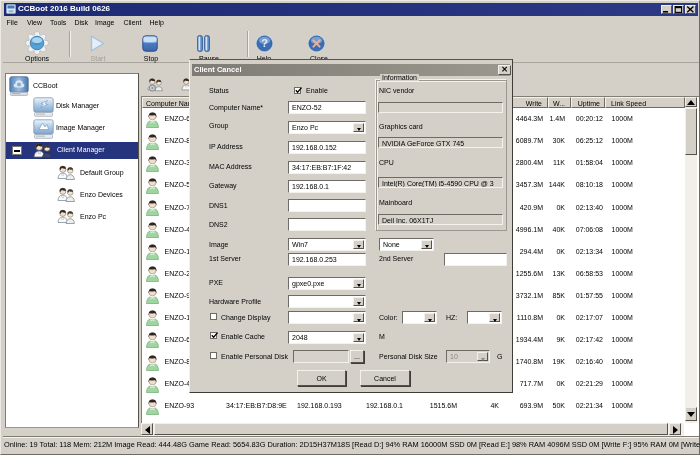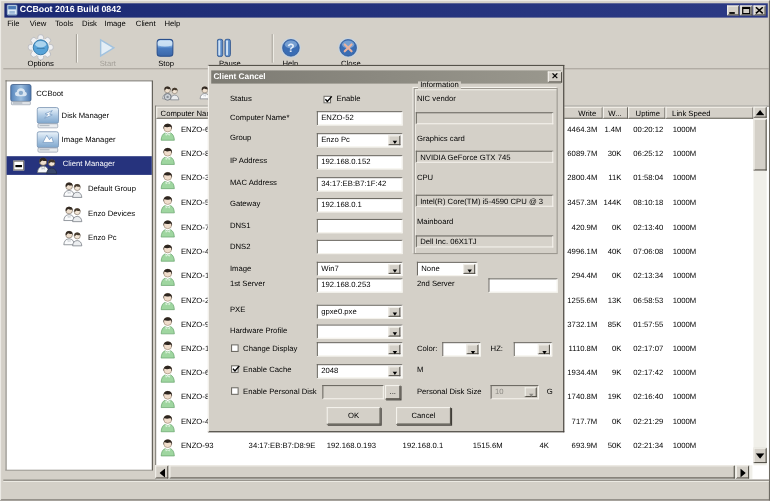--- a/index.html
+++ b/index.html
@@ -79,21 +79,21 @@
 </style>
 </head>
 <body>
 <div id="app">
   <div class="abs" id="titlebar"></div>
   <svg class="abs" style="left:5px;top:3px;" width="10" height="11" viewBox="0 0 10 11">
     <rect x="0.5" y="0.5" width="9" height="9" rx="1" fill="#dce8f4" stroke="#8aa8c8"></rect>
     <rect x="1.5" y="1.5" width="7" height="3" fill="#4a78b4"></rect>
     <rect x="2.5" y="6" width="5" height="2.5" fill="#9cb8d8"></rect>
   </svg>
-  <div class="abs" id="titletext">CCBoot 2016 Build 0842</div>
+  <div class="abs" id="titletext">CCBoot 2016 Build 0626</div>
 
   <div class="abs winbtn" style="left:660px;">
       <svg width="9" height="7" viewBox="0 0 9 7" style="display:block;margin:0 auto;">
         <rect x="1" y="5" width="5" height="1.6" fill="#000"></rect>
       </svg>
     </div>
   <div class="abs winbtn" style="left:672px;">
       <svg width="9" height="7" viewBox="0 0 9 7" style="display:block;margin:0 auto;">
         <rect x="1.2" y="0.6" width="6.4" height="5.8" fill="none" stroke="#000" stroke-width="1.1"></rect>
         <rect x="1.2" y="0.6" width="6.4" height="1.6" fill="#000"></rect>
@@ -465,20 +465,21 @@
   <div class="abs" style="left:140px;top:422px;width:543px;height:13px;background:#f0efe9;"></div>
   <div class="abs sbtn" style="left:140px;top:422px;width:12px;height:12px;"><svg width="5" height="8" viewBox="0 0 5 8" style="margin-top:2px;">
         <path d="M0 4 L5 0 L5 8 Z" fill="#000"></path>
       </svg></div>
   <div class="abs" style="left:153px;top:422px;width:514px;height:12px;background:#d4d0c8;box-sizing:border-box;border-top:1px solid #f2f0ea;border-left:1px solid #f2f0ea;border-right:1px solid #55524a;border-bottom:1px solid #55524a;"></div>
   <div class="abs sbtn" style="left:668px;top:422px;width:12px;height:12px;"><svg width="5" height="8" viewBox="0 0 5 8" style="margin-top:2px;">
         <path d="M5 4 L0 0 L0 8 Z" fill="#000"></path>
       </svg></div>
 
   <div class="abs" id="statusbar"></div>
+  <div class="abs" id="statustext">Online: 19 Total: 118 Mem: 212M Image Read: 444.48G Game Read: 5654.83G Duration: 2D15H37M18S [Read D:] 94% RAM 16000M SSD 0M [Read E:] 98% RAM 4096M SSD 0M [Write F:] 95% RAM 0M [Write</div>
 
   <div class="abs" id="dialog">
     <div class="abs" id="dlgtitle"></div>
     <div class="abs" id="dlgtitletext">Client Cancel</div>
     <div class="abs winbtn" style="left:308px;top:4.5px;width:13px;height:10px;font-size:8px;line-height:8px;">✕</div>
 
     <div class="abs label" style="left:19px;top:27px;">Status</div>
     <div class="abs label" style="left:19px;top:44px;">Computer Name*</div>
     <div class="abs label" style="left:19px;top:62px;">Group</div>
     <div class="abs label" style="left:19px;top:83px;">IP Address</div>

